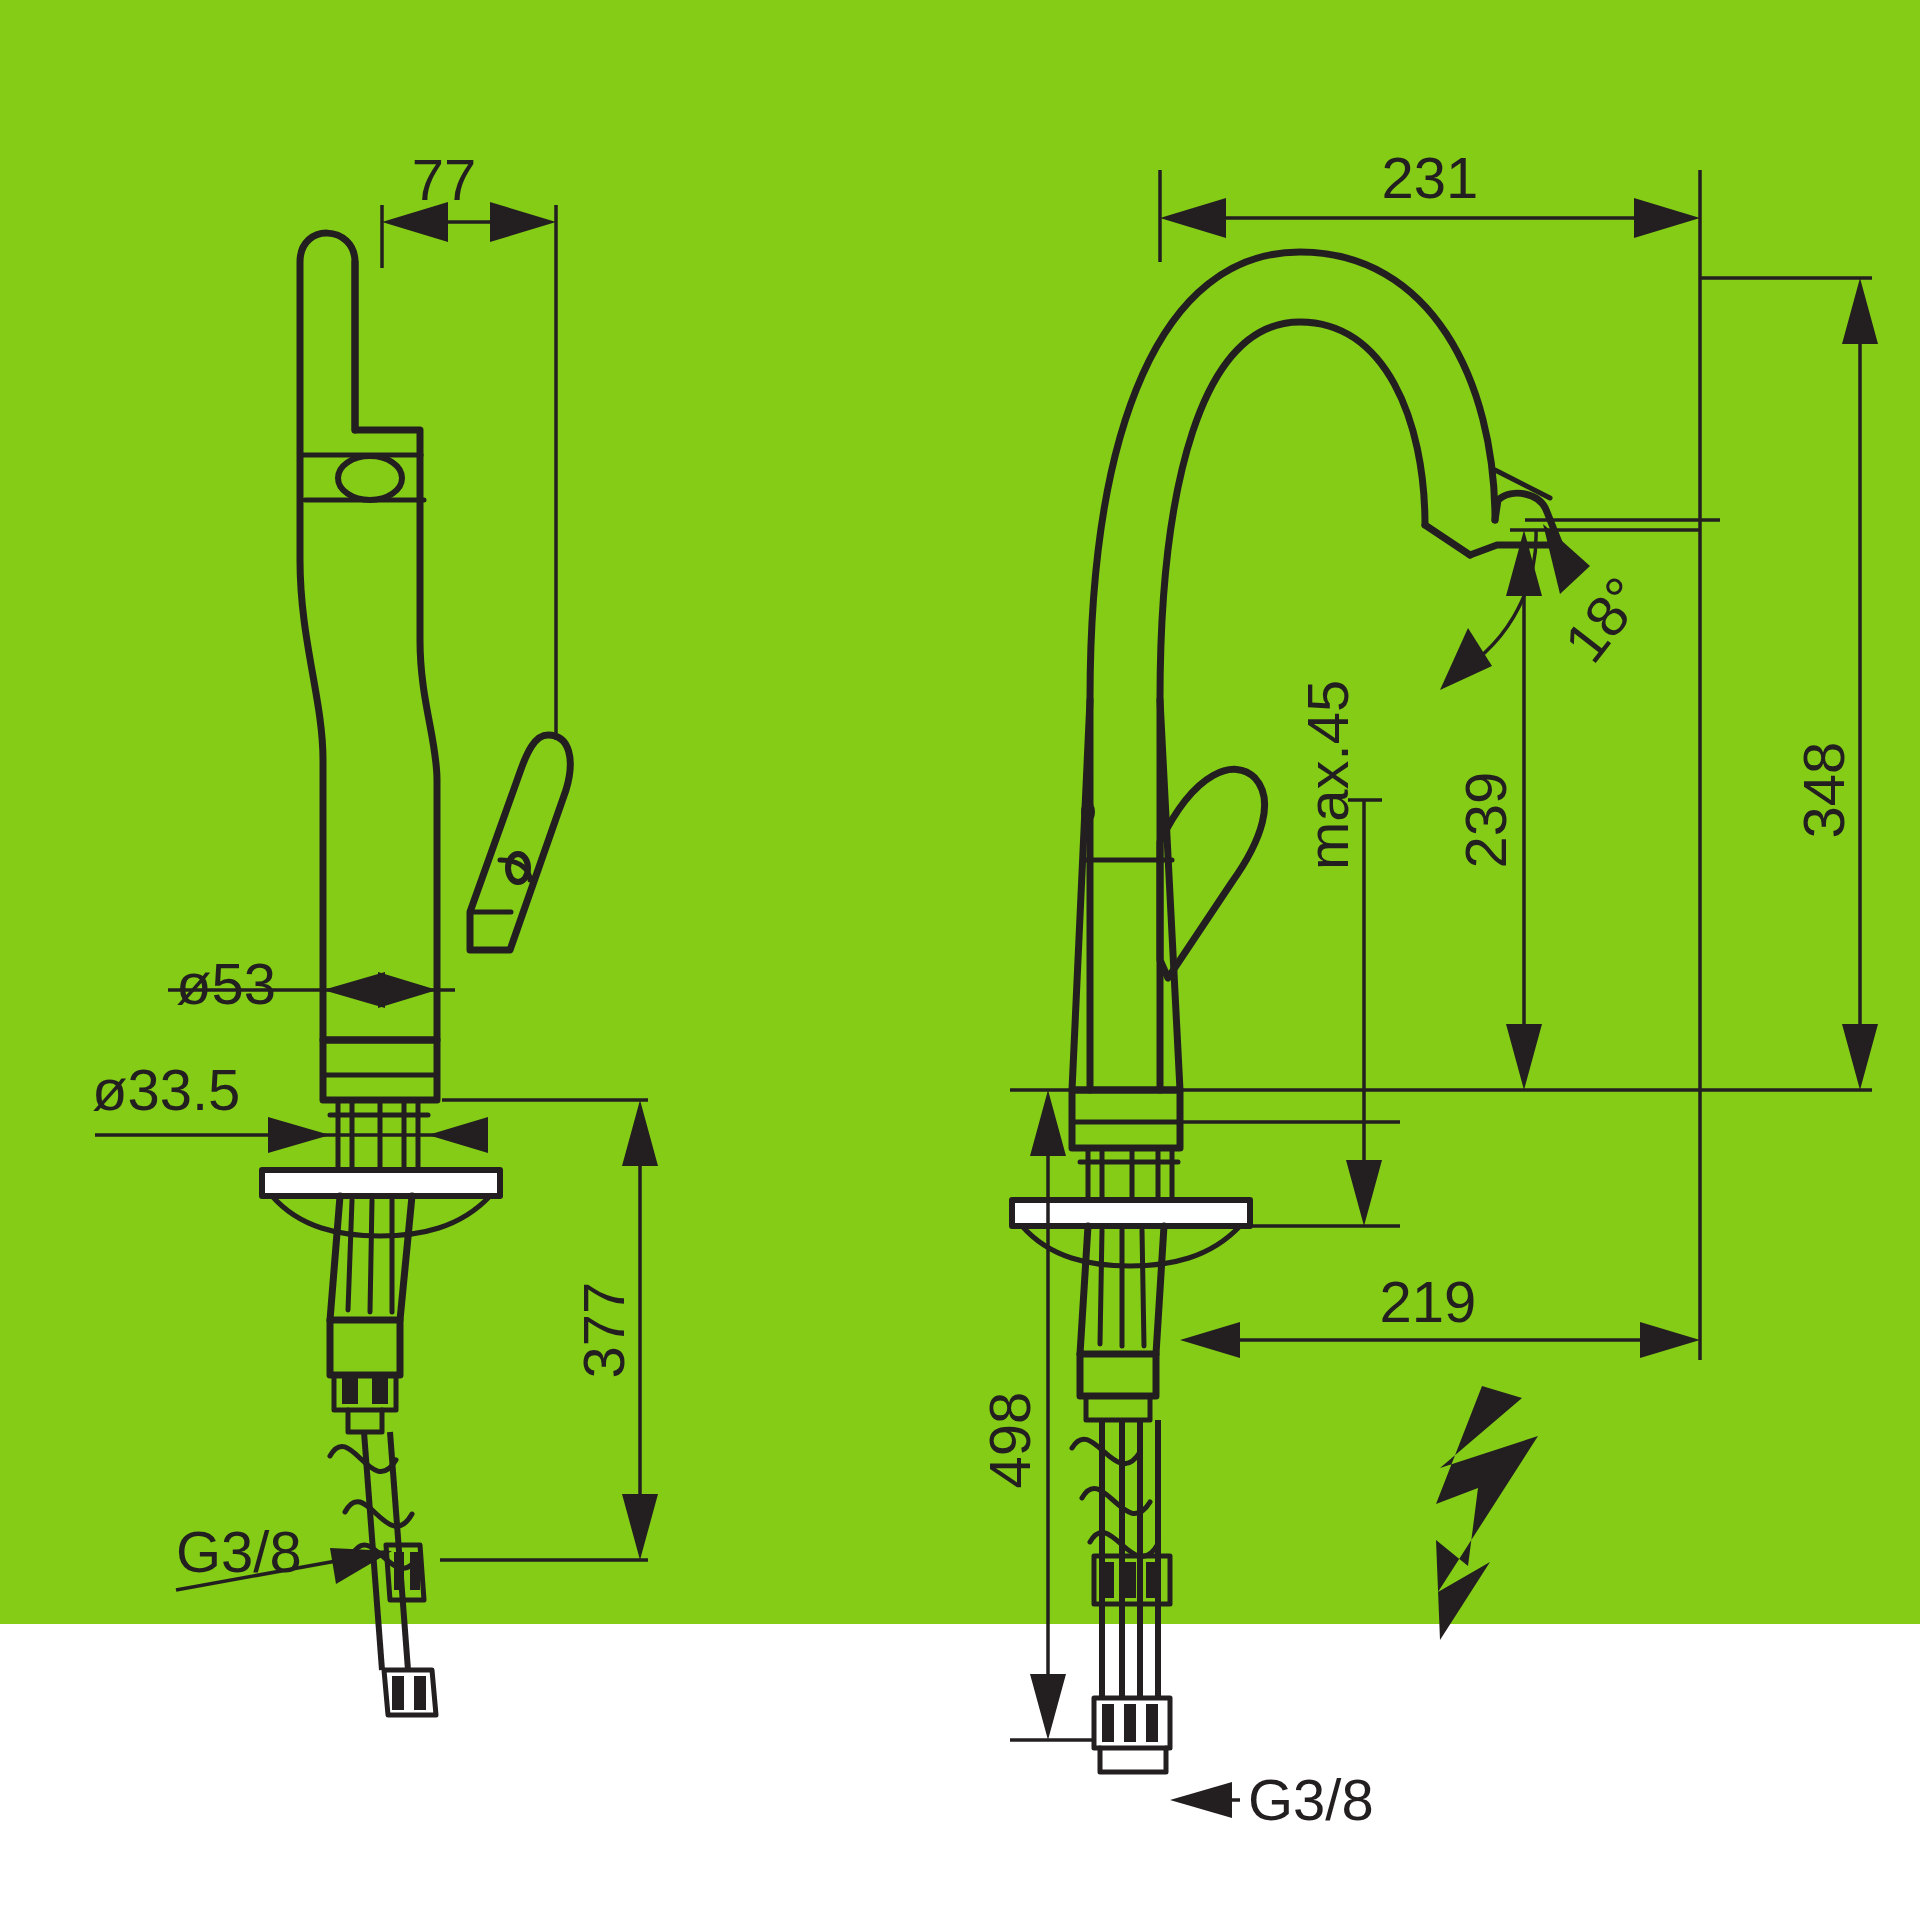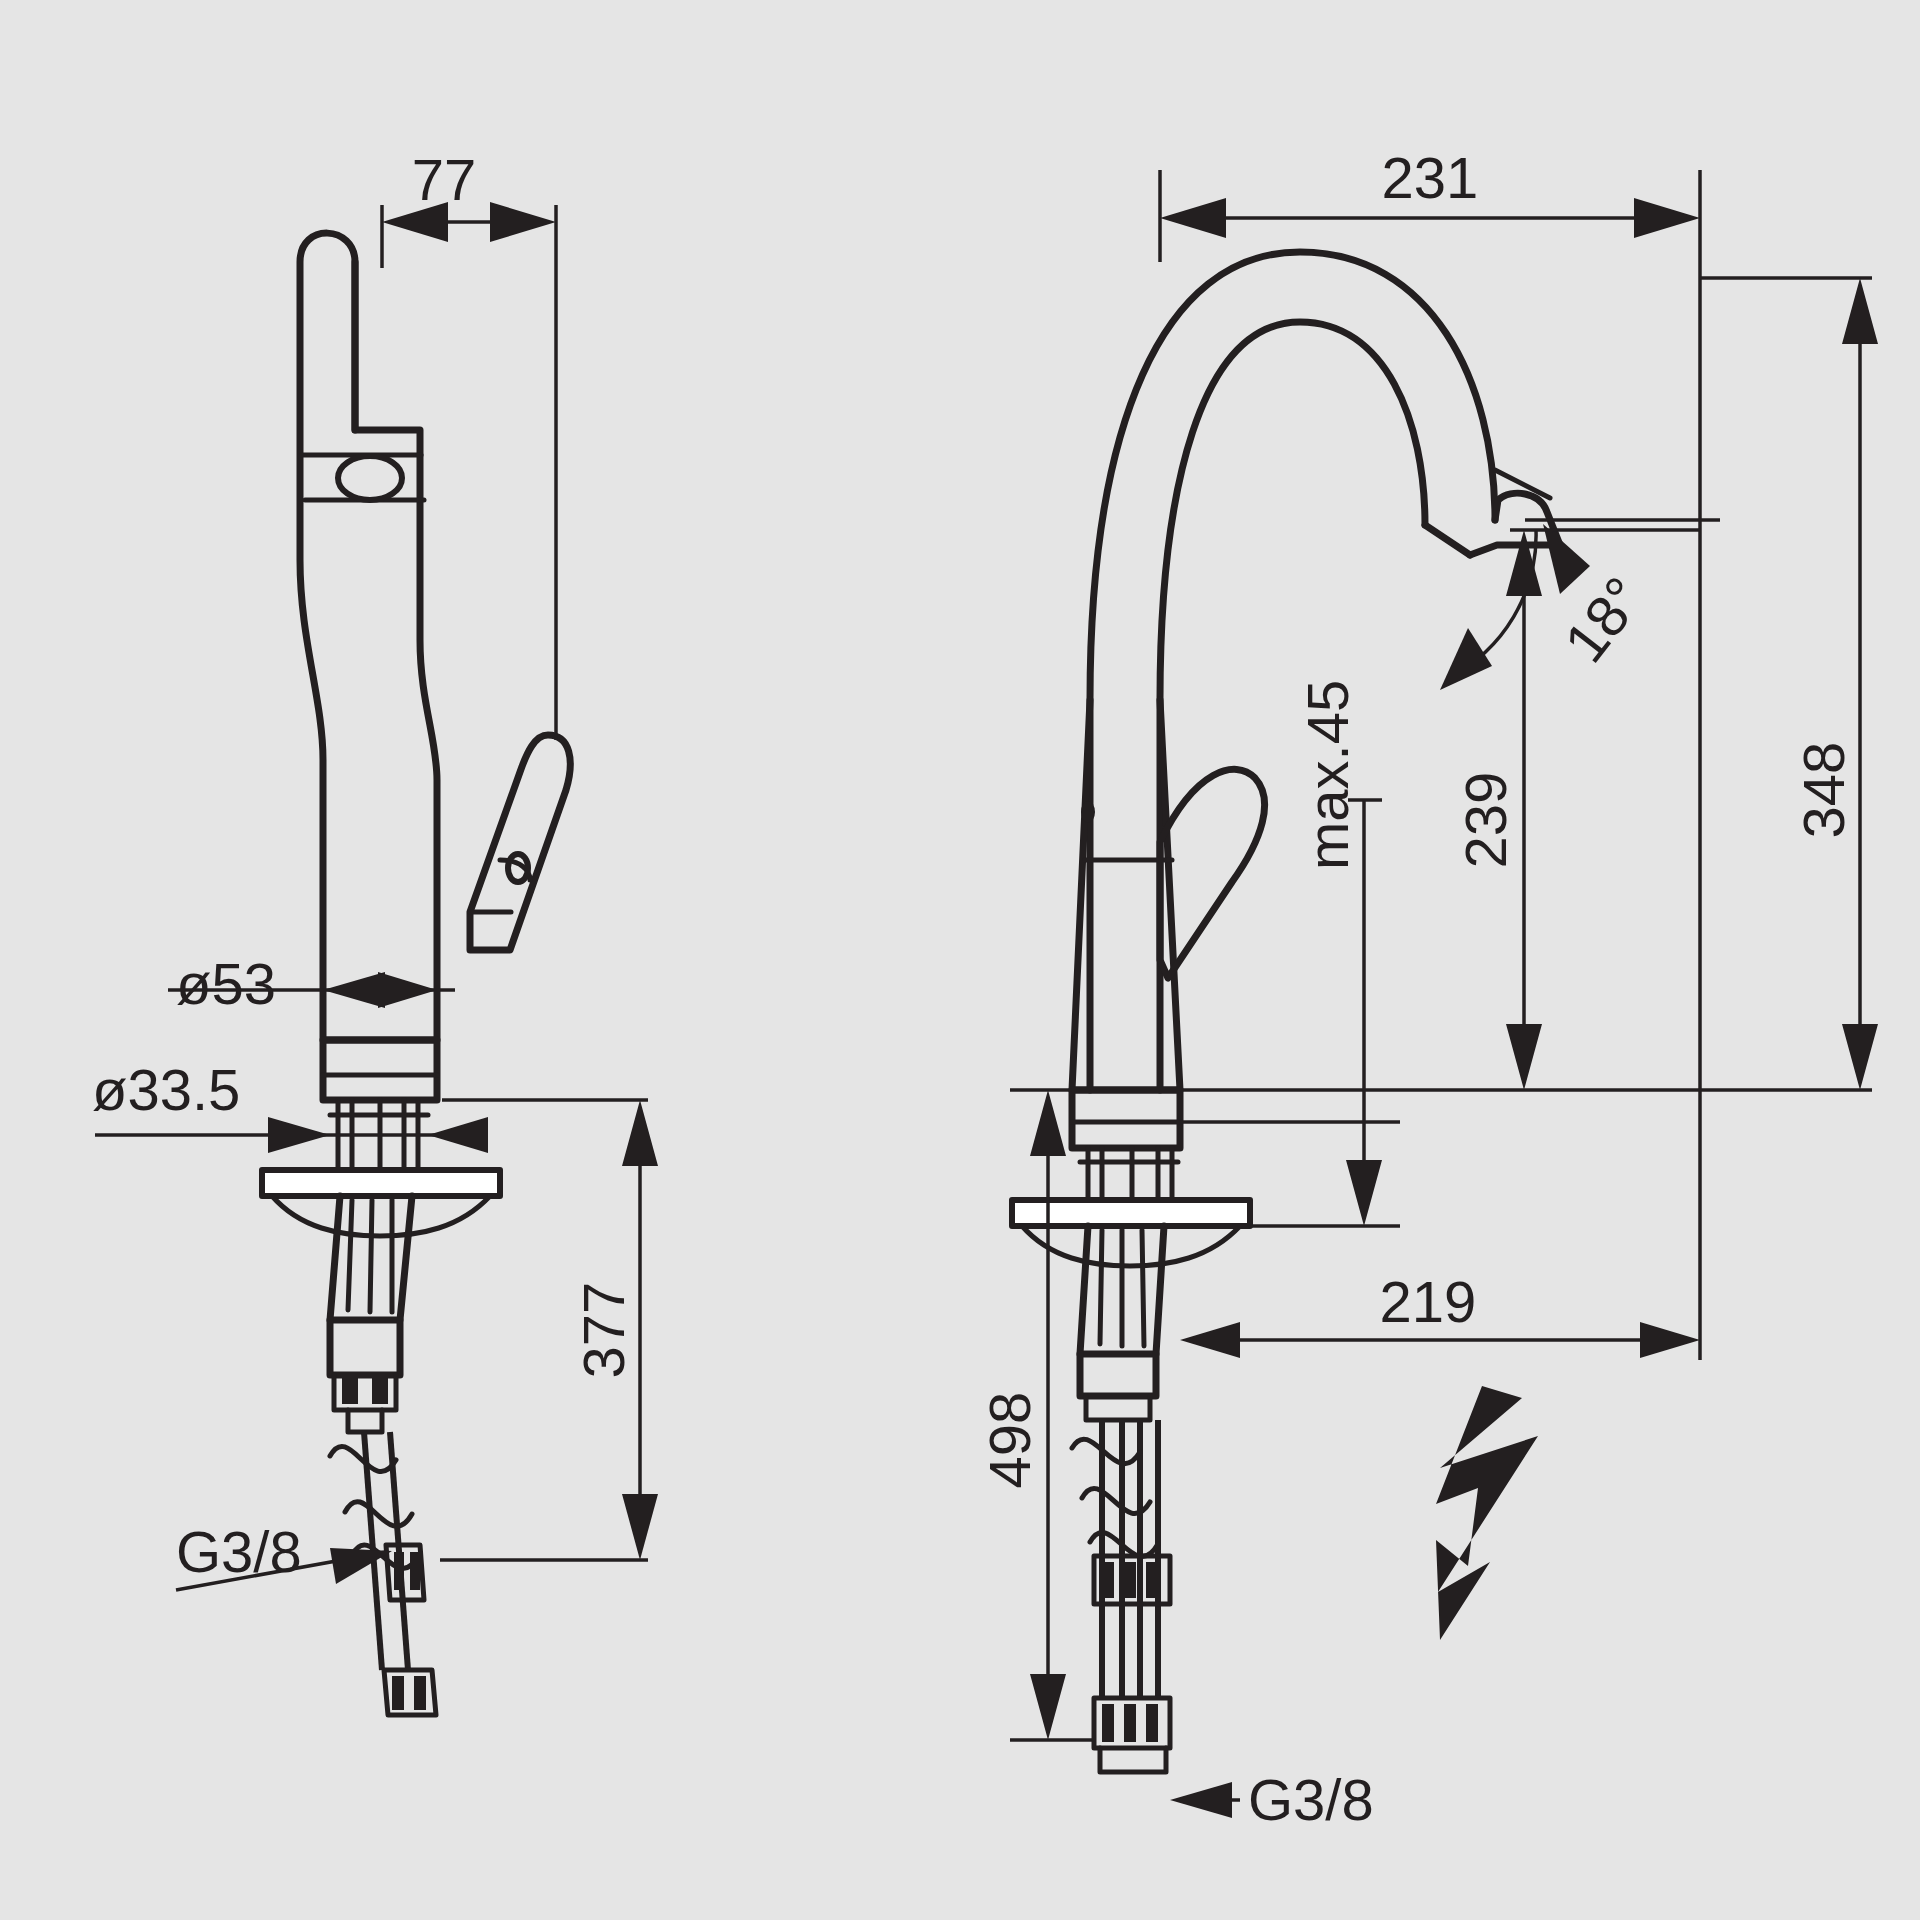--- a/index.html
+++ b/index.html
@@ -10,22 +10,22 @@
   }
   body {
     width: 1920px;
     height: 1920px;
     font-family: "Liberation Sans", sans-serif;
     overflow: hidden;
   }
   #drawing-root {
     position: relative;
     width: 1920px;
-    height: 1920px;
-    background: #e5e5e5;
+    height: 1624px;
+    background: #84cc16;
   }
   svg.sheet {
     position: absolute;
     inset: 0;
     width: 1920px;
     height: 1920px;
     display: block;
   }
   .dim-text {
     font-family: "Liberation Sans", sans-serif;

